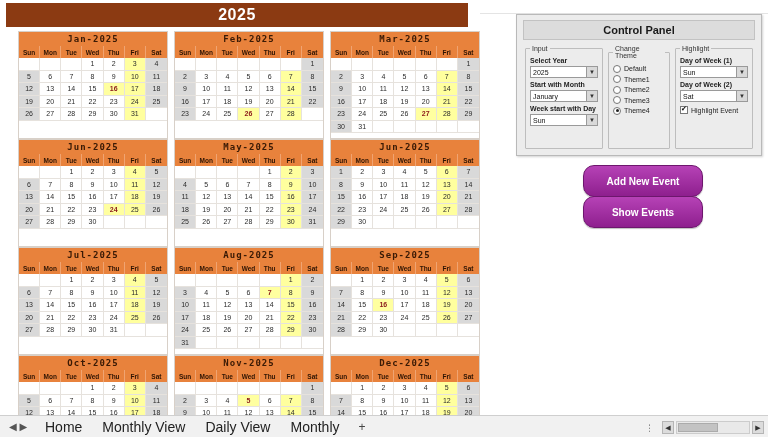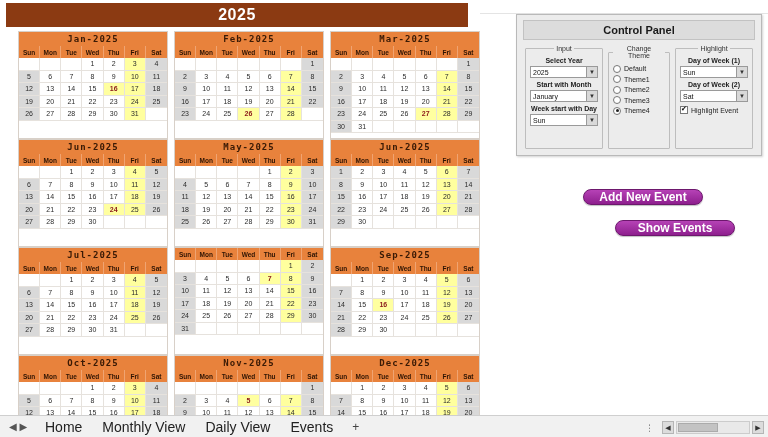--- a/index.html
+++ b/index.html
@@ -98,21 +98,20 @@
   .cell.hl1 { background: #ffff9e; }         
   .cell.ev { background: #ffffa0; color: #8a1a1a; font-weight: bold; }
 
   
   .panel {
     position: absolute; left: 516px; top: 14px;
     width: 246px; height: 142px;
     background: #ececec;
     border: 1px solid #b9b9b9;
     box-shadow: 1px 1px 2px rgba(0,0,0,.18);
-    text-align: center;
   }
   .panel-title {
     margin: 5px 6px 2px 6px;
     height: 20px;
     background: #dcdcdc;
     border: 1px solid #c2c2c2;
     color: #1a1a1a;
     font-size: 11px; font-weight: bold;
     display: flex; align-items: center; justify-content: center;
   }
@@ -184,33 +183,32 @@
     margin-right: 3px; position: relative; flex: none;
   }
   .chk.on::after {
     content: "✔"; position: absolute; left: 0px; top: -2px;
     font-size: 7px; color: #111;
   }
 
   
   .btn {
     position: absolute;
-    width: 120px; height: 16px;
+    width: 120px; height: 32px;
     border-radius: 11px;
     background: linear-gradient(#b642b6, #8e1f8e);
     border: 1px solid #6d176d;
     color: #ffffff;
-    font-size: 12px; font-weight: bold;
+    font-size: 10px; font-weight: bold;
     display: flex; align-items: center; justify-content: center;
     box-shadow: 0 1px 1px rgba(0,0,0,.25);
     cursor: pointer;
-    margin-top: 24px;
   }
   #btn-add  { left: 583px; top: 165px; }
-  #btn-show { left: 615px; top: 196px; }
+  #btn-show { left: 583px; top: 196px; }
 
   
   .tabbar {
     position: absolute; left: 0; bottom: 0;
     width: 768px; height: 22px;
     background: #f1f1f1;
     border-top: 1px solid #cfcfcf;
     display: flex; align-items: center;
   }
   .tabbar .dots {
@@ -670,20 +668,21 @@
             <div class="cell we">27</div>
             <div class="cell">28</div>
             <div class="cell">29</div>
             <div class="cell">30</div>
             <div class="cell">31</div>
             <div class="cell blank"></div>
             <div class="cell blank"></div>
           </div>
         </div>
         <div class="month">
+          <div class="month-title">Aug-2025</div>
           <div class="dow-row">
             <div class="dow">Sun</div>
             <div class="dow">Mon</div>
             <div class="dow">Tue</div>
             <div class="dow">Wed</div>
             <div class="dow">Thu</div>
             <div class="dow">Fri</div>
             <div class="dow">Sat</div>
           </div>
           <div class="week-row">
@@ -1044,21 +1043,21 @@
 
   <div class="btn" id="btn-add">Add New Event</div>
   <div class="btn" id="btn-show">Show Events</div>
 
   <div class="tabbar">
     <div class="dots">◀ ▶</div>
     <div id="tab-list" style="display:flex;align-items:center;">
         <div class="tab">Home</div>
         <div class="tab">Monthly View</div>
         <div class="tab">Daily View</div>
-        <div class="tab">Events</div>
+        <div class="tab">Monthly</div>
       </div>
     <div class="tab-plus">+</div>
     <div class="scrollbox">
       <span class="vdots">⋮</span>
       <div class="sb">◀</div>
       <div class="track">
         <div class="thumb"></div>
       </div>
       <div class="sb">▶</div>
     </div>

